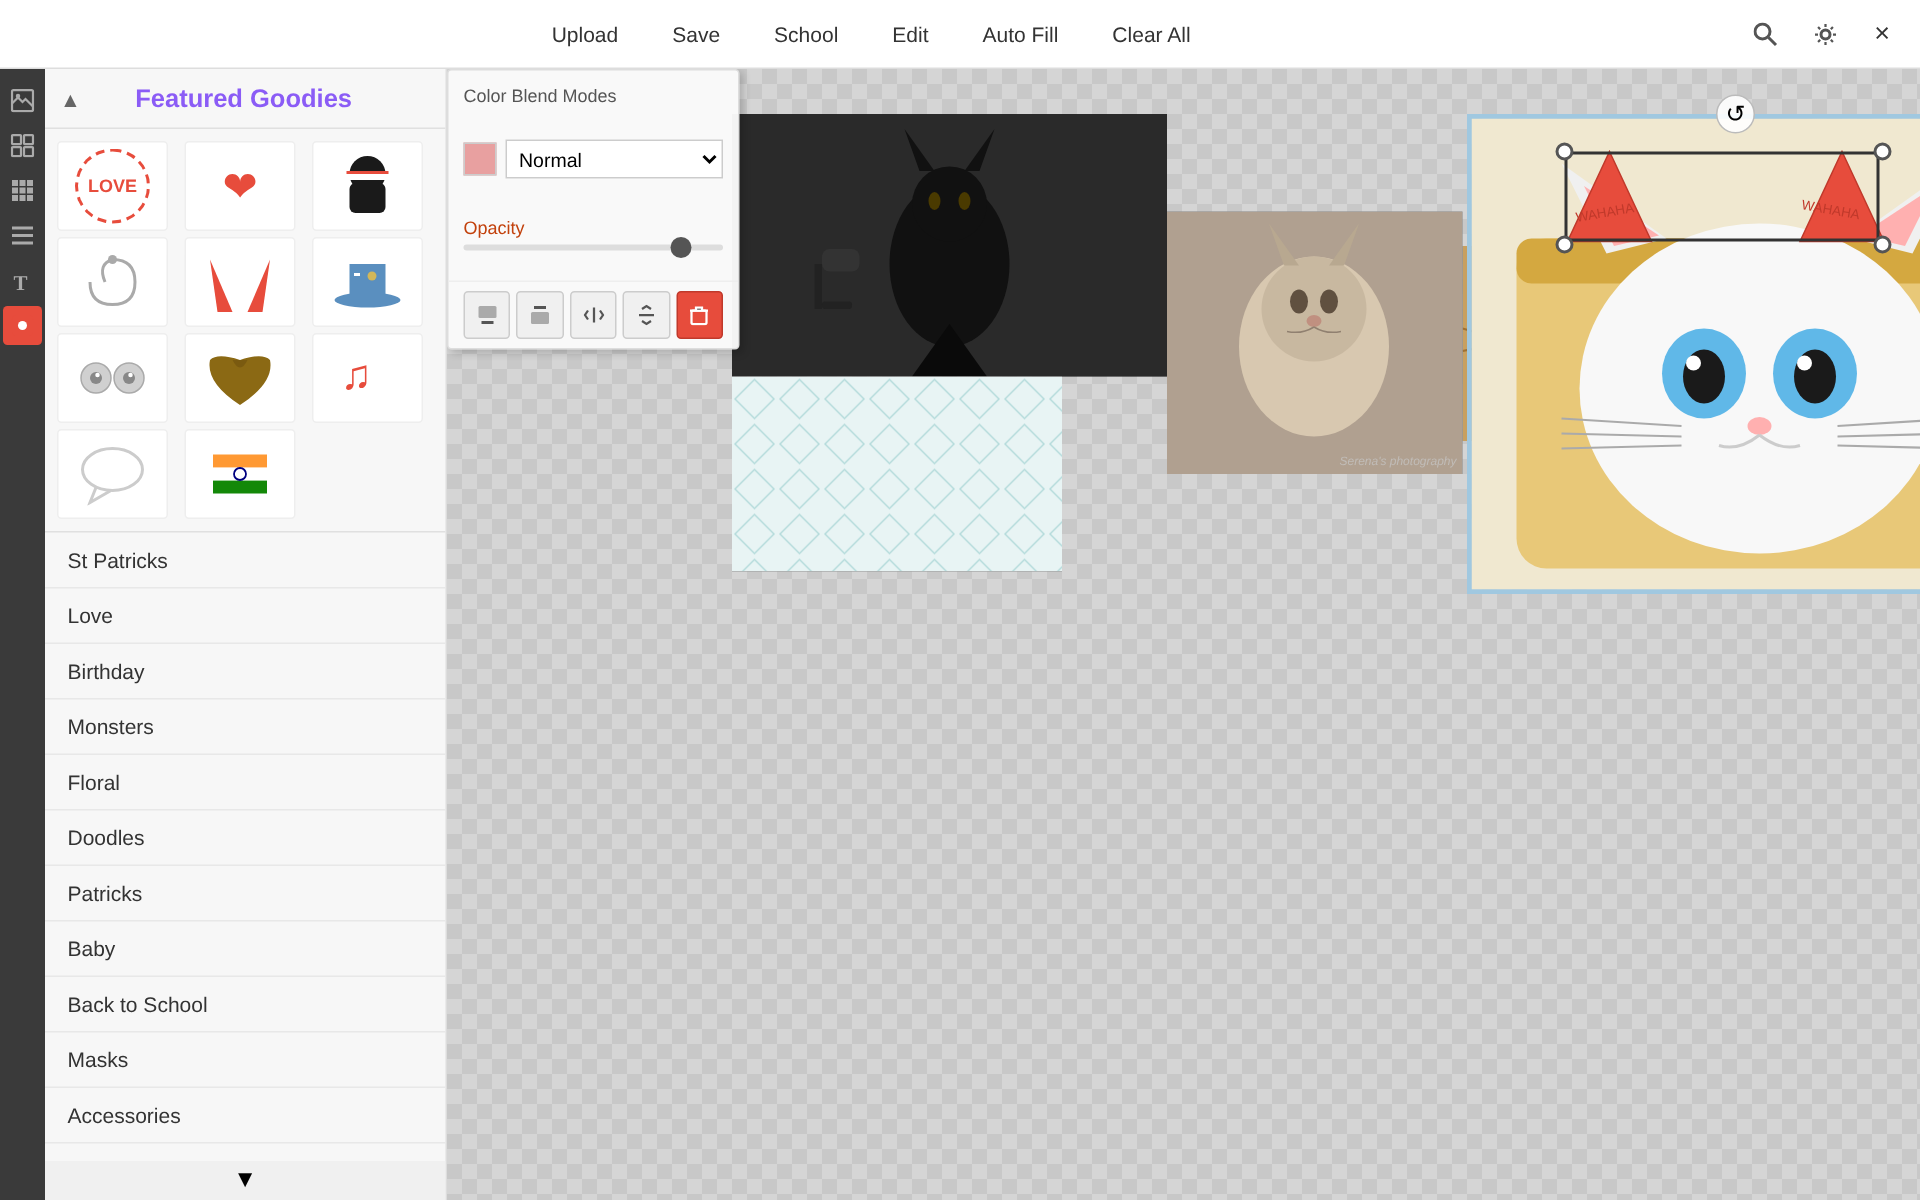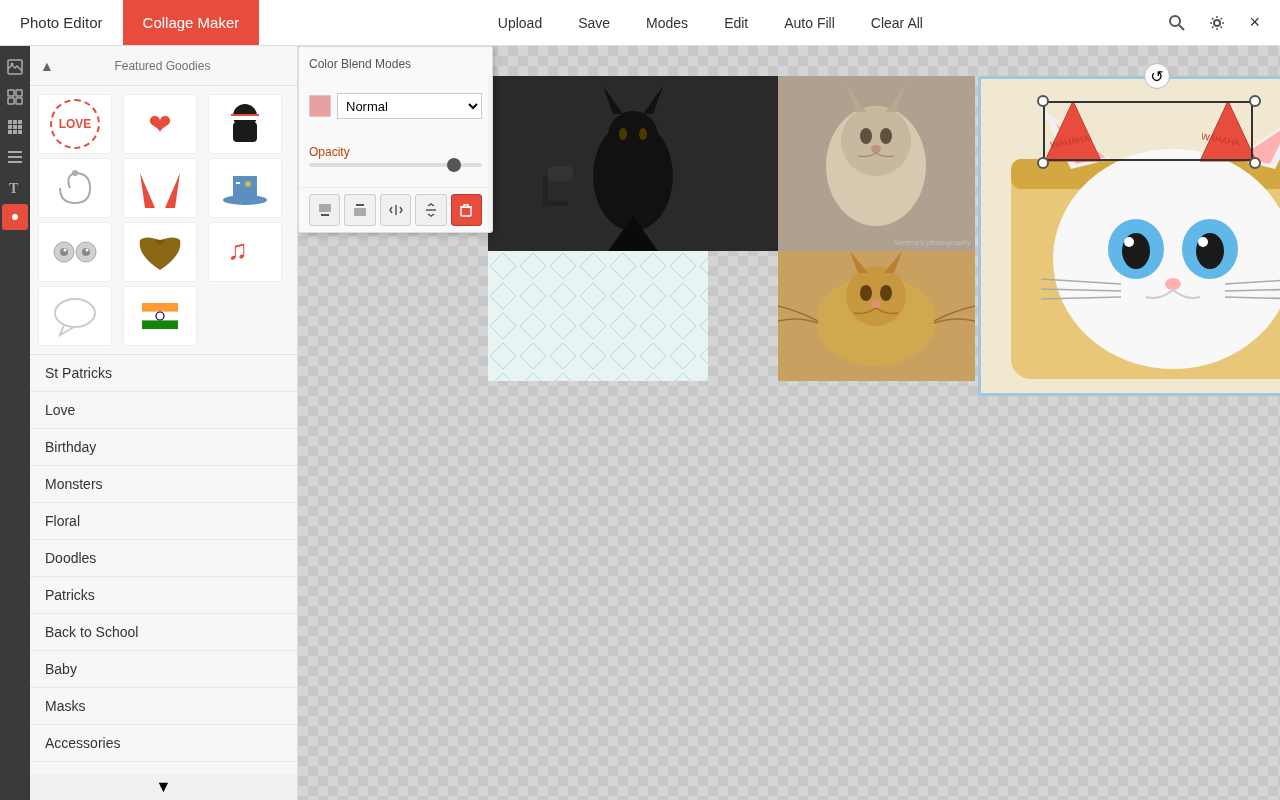--- a/index.html
+++ b/index.html
@@ -124,23 +124,23 @@
       padding: 0 10px;
       height: 40px;
       border-bottom: 1px solid #e0e0e0;
     }
     .scroll-arrow {
       font-size: 14px;
       color: #666;
       cursor: pointer;
     }
     #featured-title {
-      font-size: 12px;
-      font-weight: normal;
-      color: #737373;
+      font-size: 17px;
+      font-weight: bold;
+      color: #8b5cf6;
     }
     #stickers-grid {
       display: grid;
       grid-template-columns: repeat(3, 1fr);
       gap: 4px;
       padding: 8px;
       border-bottom: 1px solid #e0e0e0;
     }
     .sticker-cell {
       width: 74px;
@@ -372,32 +372,24 @@
 
     
     ::-webkit-scrollbar { width: 6px; }
     ::-webkit-scrollbar-track { background: #f0f0f0; }
     ::-webkit-scrollbar-thumb { background: #bbb; border-radius: 3px; }
   </style>
 </head>
 <body>
 
 <div id="topbar">
-  <div id="topbar-left">
-    <div class="tab-photo">
-      <span>Photo Editor</span>
-    </div>
-    <div class="tab-collage">
-      <span>Collage Maker</span>
-    </div>
-  </div>
   <div id="topbar-center">
     <button class="top-btn">Upload</button>
     <button class="top-btn">Save</button>
-    <button class="top-btn">Modes</button>
+    <button class="top-btn">School</button>
     <button class="top-btn">Edit</button>
     <button class="top-btn">Auto Fill</button>
     <button class="top-btn">Clear All</button>
   </div>
   <div id="topbar-right">
     <button class="icon-btn">
       <svg width="16" height="16" viewBox="0 0 16 16">
         <circle cx="6" cy="6" r="5" stroke="#555" stroke-width="2" fill="none"></circle>
         <line x1="10" y1="10" x2="15" y2="15" stroke="#555" stroke-width="2"></line>
       </svg>
@@ -559,24 +551,24 @@
       <div class="category-item">
         <span>Floral</span>
       </div>
       <div class="category-item">
         <span>Doodles</span>
       </div>
       <div class="category-item">
         <span>Patricks</span>
       </div>
       <div class="category-item">
+        <span>Baby</span>
+      </div>
+      <div class="category-item">
         <span>Back to School</span>
-      </div>
-      <div class="category-item">
-        <span>Baby</span>
       </div>
       <div class="category-item">
         <span>Masks</span>
       </div>
       <div class="category-item">
         <span>Accessories</span>
       </div>
       <div class="category-item">
         <span>Facial</span>
       </div>
@@ -665,21 +657,21 @@
             <defs>
               <pattern id="diamond-pat" x="0" y="0" width="30" height="30" patternUnits="userSpaceOnUse">
                 <polygon points="15,2 28,15 15,28 2,15" fill="none" stroke="rgba(100,180,180,0.4)" stroke-width="1"></polygon>
               </pattern>
             </defs>
             <rect width="220" height="130" fill="url(#diamond-pat)"></rect>
           </svg>
         </div>
       </div>
 
-      <div id="mid-collage" style="display:flex;flex-direction:column;">
+      <div id="mid-collage" style="display:flex;align-items:center;">
 
         <div class="photo-cell" style="width:197px;height:175px;position:relative;">
           <svg width="197" height="175" viewBox="0 0 197 175">
             <rect width="197" height="175" fill="#b0a090"></rect>
             <ellipse cx="98" cy="90" rx="50" ry="60" fill="#d8c8b0"></ellipse>
             <circle cx="98" cy="65" r="35" fill="#c8b8a0"></circle>
             <polygon points="78,36 68,8 88,36" fill="#b8a890"></polygon>
             <polygon points="118,36 128,8 108,36" fill="#b8a890"></polygon>
             <ellipse cx="88" cy="60" rx="6" ry="8" fill="#605040"></ellipse>
             <ellipse cx="108" cy="60" rx="6" ry="8" fill="#605040"></ellipse>

